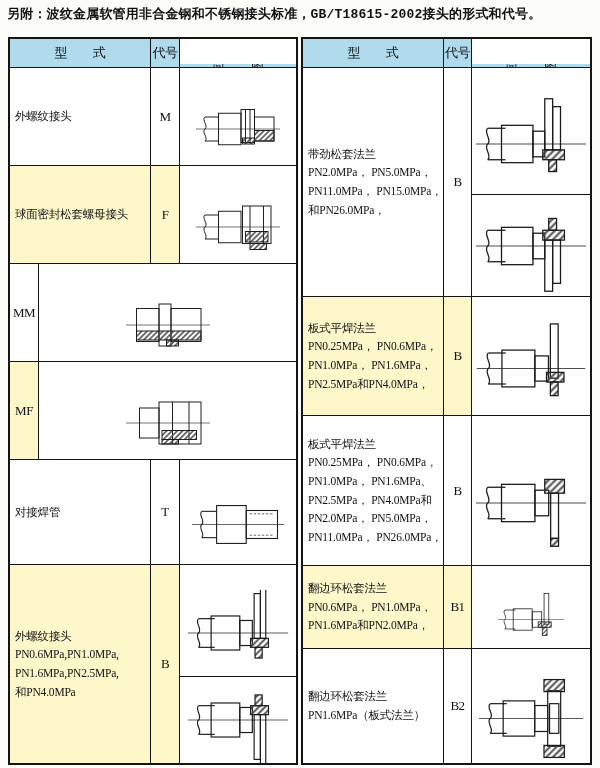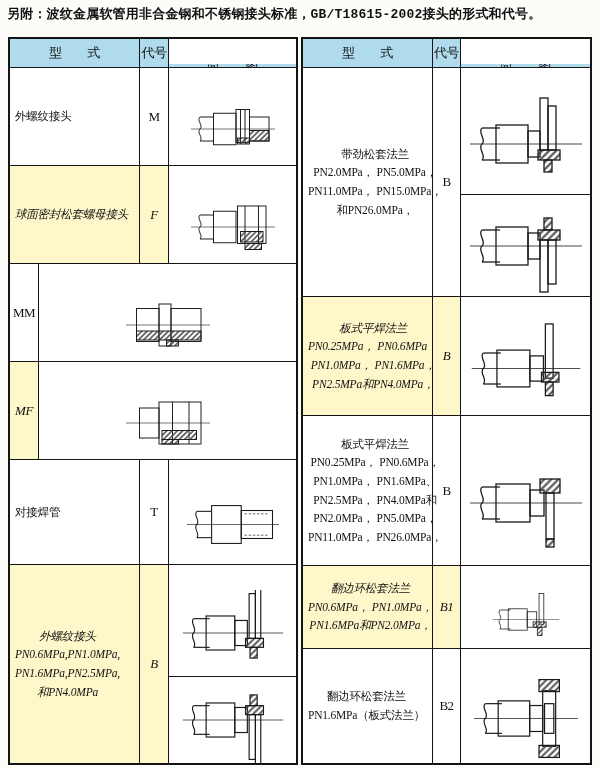--- a/index.html
+++ b/index.html
@@ -13,36 +13,36 @@
   .doc-title{
     font-family:Liberation Mono, monospace;
     font-weight:bold;font-size:13px;letter-spacing:0.2px;
     margin:6px 0 0 7px;height:18px;line-height:18px;
   }
   .tables{display:flex;gap:3px;margin:13px 0 0 8px;width:584px;}
   .tbl{border:2px solid var(--bd);background:#fff;}
   .tbl-left{width:290px;}
   .tbl-right{width:291px;}
   .row{display:flex;}
-  .row + .row{border-top:1.5px solid var(--bd);text-align:center;}
+  .row + .row{border-top:1.5px solid var(--bd);}
   .cell{min-width:0;}
   .ct{
-    width:130px;border-right:1.5px solid var(--bd);
+    width:141px;border-right:1.5px solid var(--bd);
     display:flex;align-items:center;padding:3px 5px;
     font-size:11.5px;line-height:1.62;white-space:pre;letter-spacing:-0.2px;
   }
   .cc{
     width:29px;border-right:1.5px solid var(--bd);
     display:flex;align-items:center;justify-content:center;
     font-size:13px;letter-spacing:-0.5px;
   }
   .cd{flex:1;display:flex;flex-direction:column;background:#fff;margin-top:25px;}
   .dsub{flex:1;display:flex;align-items:center;justify-content:center;overflow:hidden;}
   .dsub + .dsub{border-top:1.5px solid var(--bd);}
-  .hl{background:var(--hl);font-style:italic;}
+  .hl{background:var(--hl);}
   .hdr{height:28px;}
   .hdr .cell{
     background:var(--hdr);display:flex;align-items:center;justify-content:center;
     font-size:13px;padding:0;white-space:pre;
   }
   svg{display:block;max-height:100%;}
 </style>
 </head>
 <body>
 

